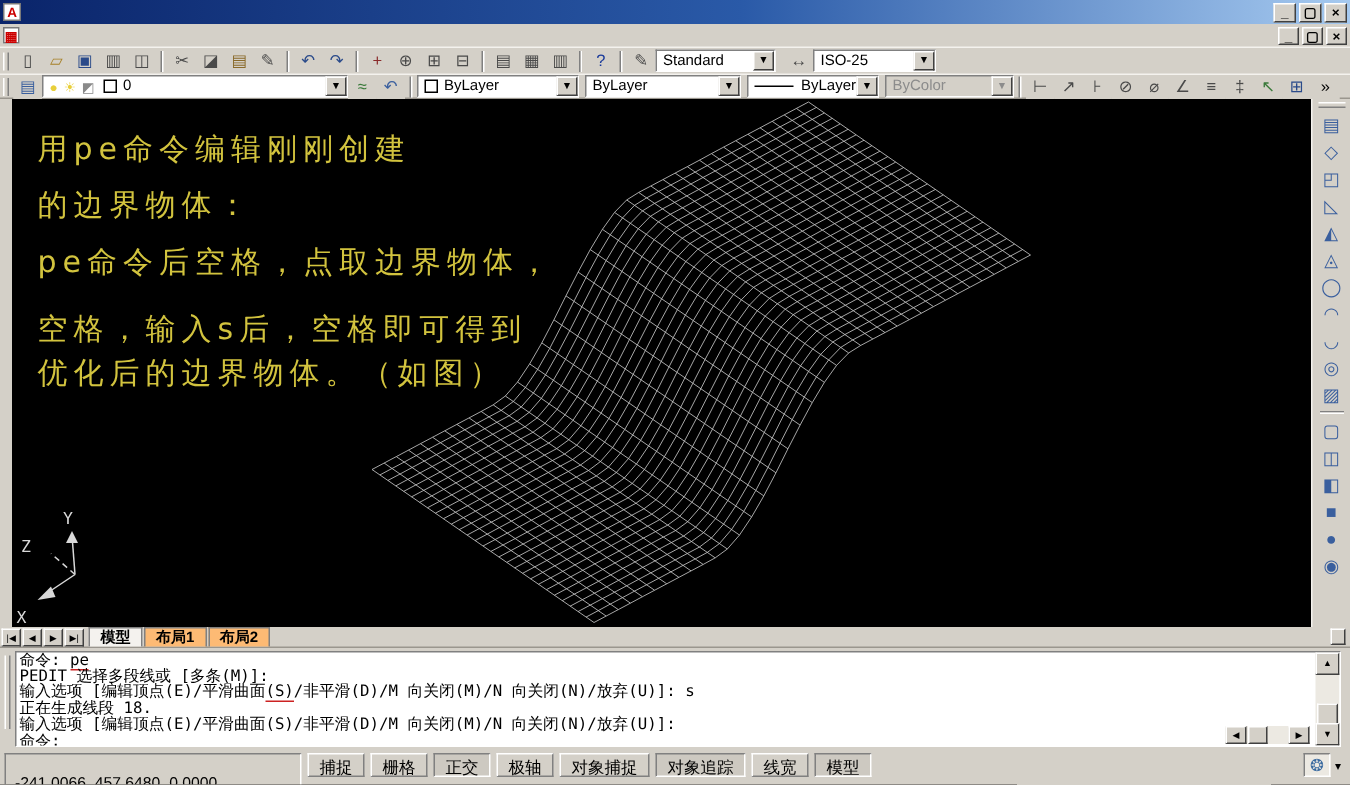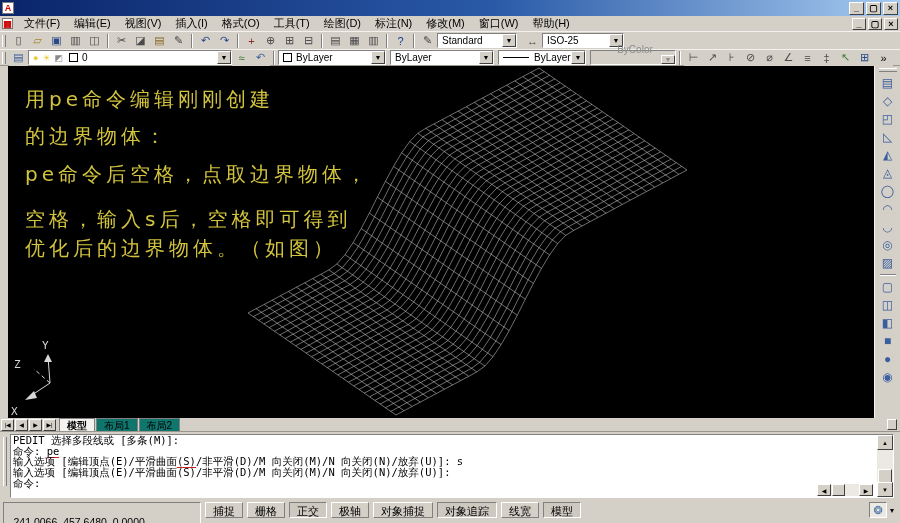--- a/index.html
+++ b/index.html
@@ -30,21 +30,21 @@
   #tb2{top:49px;height:17px;border-top:1px solid #f4f2ee;border-bottom:1px solid #9a968e;}
   .handle{width:4px;height:12px;border-left:1px solid #fff;border-right:1px solid #808080;margin:0 3px 0 2px;flex:none;}
   .tbtn{width:19px;height:16px;flex:none;display:flex;align-items:center;justify-content:center;
     font-size:11px;background:#d4d0c8;border:1px solid #d4d0c8;color:#4a4a4a;}
   .tbtn span{pointer-events:none;}
   .sep{width:2px;height:14px;border-left:1px solid #808080;border-right:1px solid #fff;margin:0 3px;flex:none;}
   .combo{height:15px;background:#fff;border:1px solid;border-color:#808080 #fff #fff #808080;
     display:flex;align-items:center;font-size:10px;padding-left:4px;flex:none;color:#000;justify-content:flex-end;}
   .combo .arrow{margin-left:auto;width:14px;height:13px;background:#d4d0c8;border:1px solid;
     border-color:#fff #404040 #404040 #fff;font-size:7px;display:flex;align-items:center;justify-content:center;color:#000;}
-  .combo.disabled{background:#d4d0c8;color:#8c8c8c;flex-direction:column;}
+  .combo.disabled{background:#d4d0c8;color:#8c8c8c;}
   .swatch{width:9px;height:9px;background:#fff;border:1px solid #000;margin-right:4px;flex:none;}
   .ltline{width:26px;height:1px;background:#000;margin-right:5px;flex:none;}
   .lg{font-size:9px;margin-right:2px;}
 
   
   #canvas{position:absolute;left:8px;top:66px;width:866px;height:352px;background:#000;overflow:hidden;}
   .note{position:absolute;left:17px;color:#d2c33e;font-size:20px;letter-spacing:4px;
     font-family:"DejaVu Sans",sans-serif;white-space:nowrap;}
   #mesh-svg{position:absolute;left:0;top:0;}
 
@@ -54,22 +54,22 @@
   .rtb-handle{height:4px;width:18px;border-top:1px solid #fff;border-bottom:1px solid #808080;margin-bottom:2px;flex:none;}
   .rtbtn{width:20px;height:18px;flex:none;display:flex;align-items:center;justify-content:center;
     font-size:12px;color:#3a5f9e;background:#d4d0c8;}
   .rsep{width:16px;height:2px;border-top:1px solid #808080;border-bottom:1px solid #fff;margin:2px 0;flex:none;}
 
   
   #tabrow{position:absolute;top:418px;left:0;right:0;height:14px;background:#d4d0c8;
     display:flex;align-items:center;font-size:10px;border-bottom:1px solid #9a968e;}
   .tab-scroll{width:13px;height:12px;margin-left:1px;background:#d4d0c8;border:1px solid;
     border-color:#fff #404040 #404040 #fff;font-size:6px;display:flex;align-items:center;justify-content:center;flex:none;}
-  .tab{padding:0 7px;height:13px;line-height:13px;background:#0f766e;border:1px solid #808080;
-    border-bottom:none;margin-right:1px;flex:none;}
+  .tab{padding:0 7px;height:13px;line-height:13px;background:#fdba74;border:1px solid #808080;
+    border-bottom:none;margin-right:1px;flex:none;font-weight:bold;}
   .tab.active{background:#f4f2ee;font-weight:bold;}
   .tab-filler{flex:1;}
   .tab-end{width:10px;height:11px;background:#d4d0c8;border:1px solid;border-color:#fff #404040 #404040 #fff;margin-right:3px;}
 
   
   #cmd{position:absolute;top:432px;left:0;right:0;height:68px;background:#d4d0c8;padding:2px 0 0 0;}
   .cmd-grip{position:absolute;left:3px;top:5px;bottom:14px;width:4px;
     border-left:1px solid #fff;border-right:1px solid #808080;}
   .cmd-panel{position:absolute;left:10px;top:2px;right:6px;bottom:2px;background:#fff;
     border:1px solid;border-color:#808080 #fff #fff #808080;overflow:hidden;}
@@ -116,33 +116,20 @@
     <div class="app-icon">A</div>
     <div class="wbtns">
       <div class="wbtn">_</div>
       <div class="wbtn">▢</div>
       <div class="wbtn">×</div>
     </div>
   </div>
 
   <div class="menubar">
     <div class="app-icon" style="width:11px;height:11px;margin-left:2px">▦</div>
-    <div id="menu-items" style="display:flex">
-        <span class="menu-item">文件(F)</span>
-        <span class="menu-item">编辑(E)</span>
-        <span class="menu-item">视图(V)</span>
-        <span class="menu-item">插入(I)</span>
-        <span class="menu-item">格式(O)</span>
-        <span class="menu-item">工具(T)</span>
-        <span class="menu-item">绘图(D)</span>
-        <span class="menu-item">标注(N)</span>
-        <span class="menu-item">修改(M)</span>
-        <span class="menu-item">窗口(W)</span>
-        <span class="menu-item">帮助(H)</span>
-      </div>
     <div class="wbtns">
       <div class="wbtn">_</div>
       <div class="wbtn">▢</div>
       <div class="wbtn">×</div>
     </div>
   </div>
 
   <div class="tbrow" id="tb1">
     <div class="handle"></div>
     <div id="std-btns" style="display:flex;align-items:center">
@@ -398,23 +385,24 @@
         <div class="tab">布局2</div>
       </div>
     <div class="tab-filler"></div>
     <div class="tab-end"></div>
   </div>
 
   <div id="cmd">
     <div class="cmd-grip"></div>
     <div class="cmd-panel">
       <div id="cmd-lines">
+          <div class="cmd-line"><span>命令: </span><span class="u">pe</span></div>
           <div class="cmd-line"><span>PEDIT 选择多段线或 [多条(M)]:</span></div>
-          <div class="cmd-line"><span>命令: </span><span class="u">pe</span></div>
           <div class="cmd-line"><span>输入选项 [编辑顶点(E)/平滑曲面</span><span class="u">(S)</span><span>/非平滑(D)/M 向关闭(M)/N 向关闭(N)/放弃(U)]: s</span></div>
+          <div class="cmd-line"><span>正在生成线段 18.</span></div>
           <div class="cmd-line"><span>输入选项 [编辑顶点(E)/平滑曲面(S)/非平滑(D)/M 向关闭(M)/N 向关闭(N)/放弃(U)]:</span></div>
           <div class="cmd-line"><span>命令:</span></div>
         </div>
       <div class="vscroll">
         <div class="sbtn" style="top:0;right:0">▲</div>
         <div class="vthumb"></div>
         <div class="sbtn" style="bottom:0;right:0">▼</div>
       </div>
       <div class="hscroll">
         <div class="hbtn" style="left:0">◀</div>

